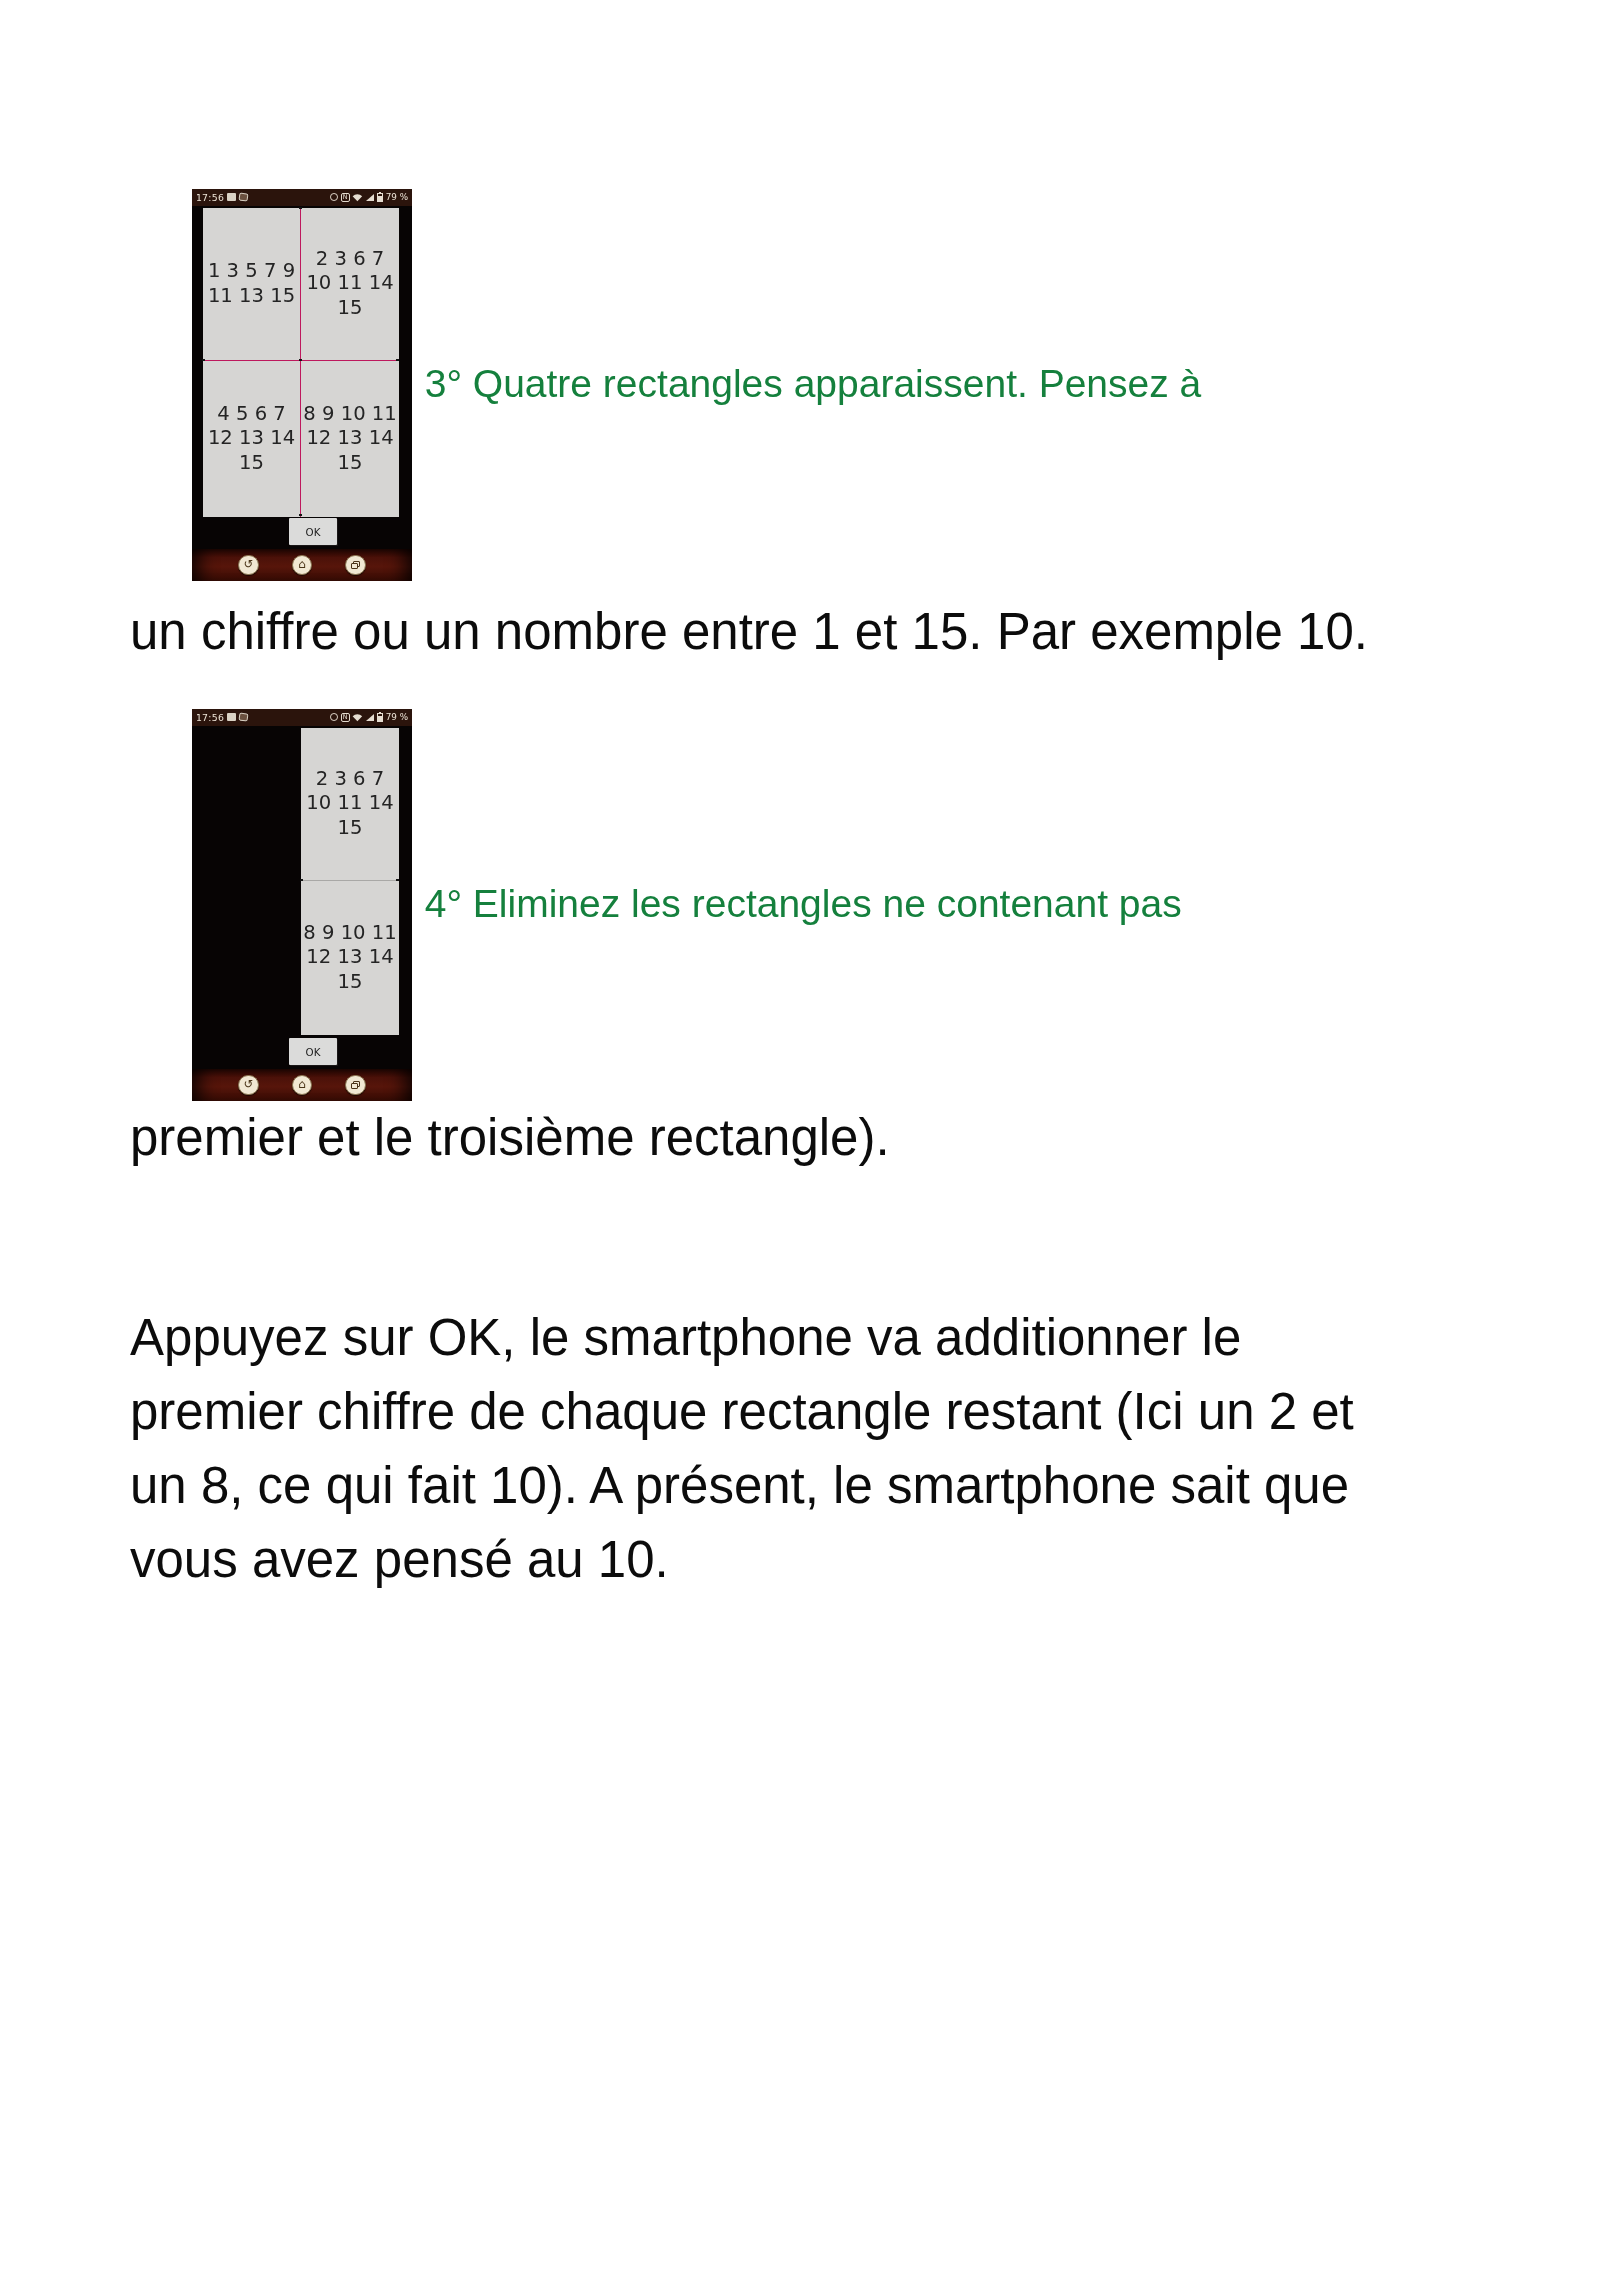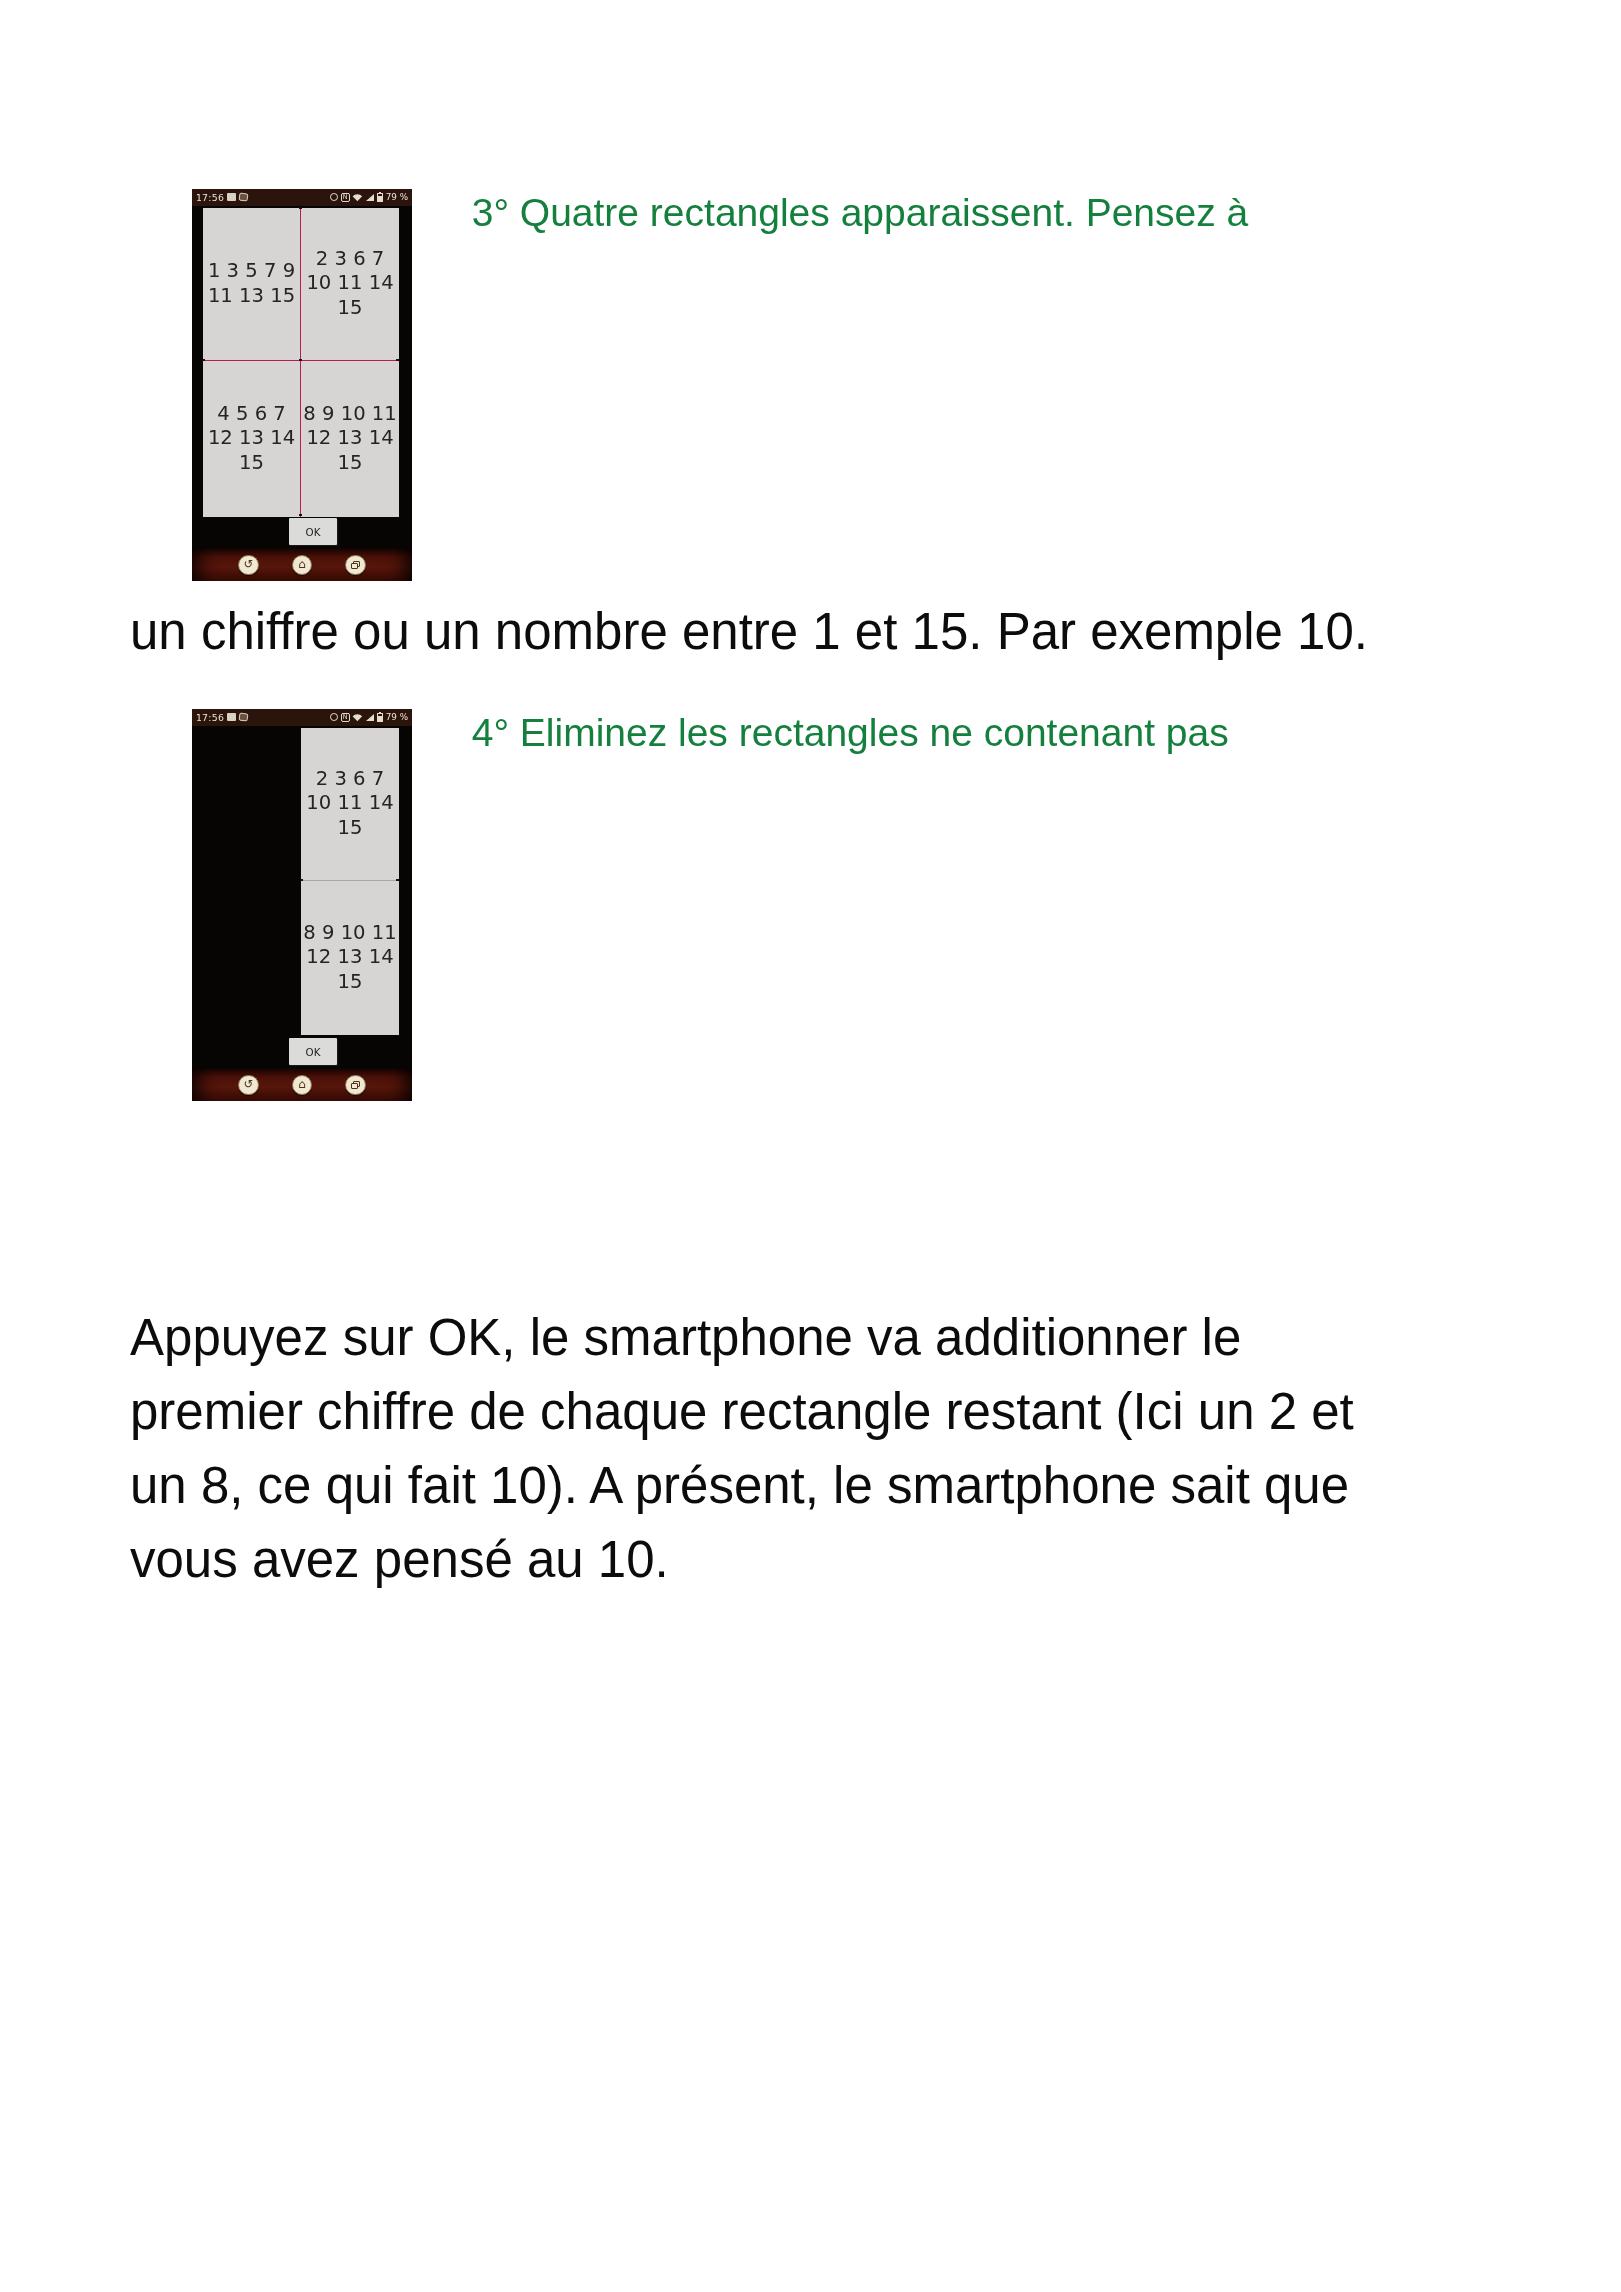--- a/index.html
+++ b/index.html
@@ -1,19 +1,19 @@
 <!DOCTYPE html>
 <html><head>
 <meta charset="utf-8">
 <style>
   html,body{margin:0;padding:0;background:#fff;}
   .page{position:relative;width:1621px;height:2293px;background:#ffffff;overflow:hidden;
         font-family:"Liberation Sans",sans-serif;color:#111;}
   .step{position:absolute;left:130px;}
-  .step-row{display:flex;align-items:flex-start;gap:47px;}
+  .step-row{display:flex;align-items:center;}
   .first-line{margin-left:12.7px;font-size:39px;line-height:48px;white-space:nowrap;padding-bottom:2px;color:#15803d;}
   .cont-line{font-size:51px;line-height:74px;white-space:nowrap;color:#0c0c0c;}
   .closing{position:absolute;left:130px;top:1301px;}
   .closing .cont-line{display:block;}
 
   
   .phone{position:relative;width:220px;height:392px;background:#070404;margin-left:62px;flex:0 0 auto;}
   .statusbar{position:absolute;top:0;left:0;width:220px;height:16.7px;background:#2b140c;
              display:flex;align-items:center;padding:0 3.9px;box-sizing:border-box;gap:2.9px;
              color:#ece3d6;font-size:9.3px;font-family:"DejaVu Sans",sans-serif;}
@@ -168,20 +168,21 @@
               <span>⌂</span>
             </span>
           <span class="navbtn">
               <span class="recents-glyph"></span>
             </span>
         </div>
       </div>
 
       <span class="first-line">4° Eliminez les rectangles ne contenant pas</span>
     </div>
+    <div class="cont-line">premier et le troisième rectangle).</div>
   </div>
 
   <div class="closing">
     <div class="cont-line">Appuyez sur OK, le smartphone va additionner le</div>
     <div class="cont-line">premier chiffre de chaque rectangle restant (Ici un 2 et</div>
     <div class="cont-line">un 8, ce qui fait 10). A présent, le smartphone sait que</div>
     <div class="cont-line">vous avez pensé au 10.</div>
   </div>
 
 </div>

